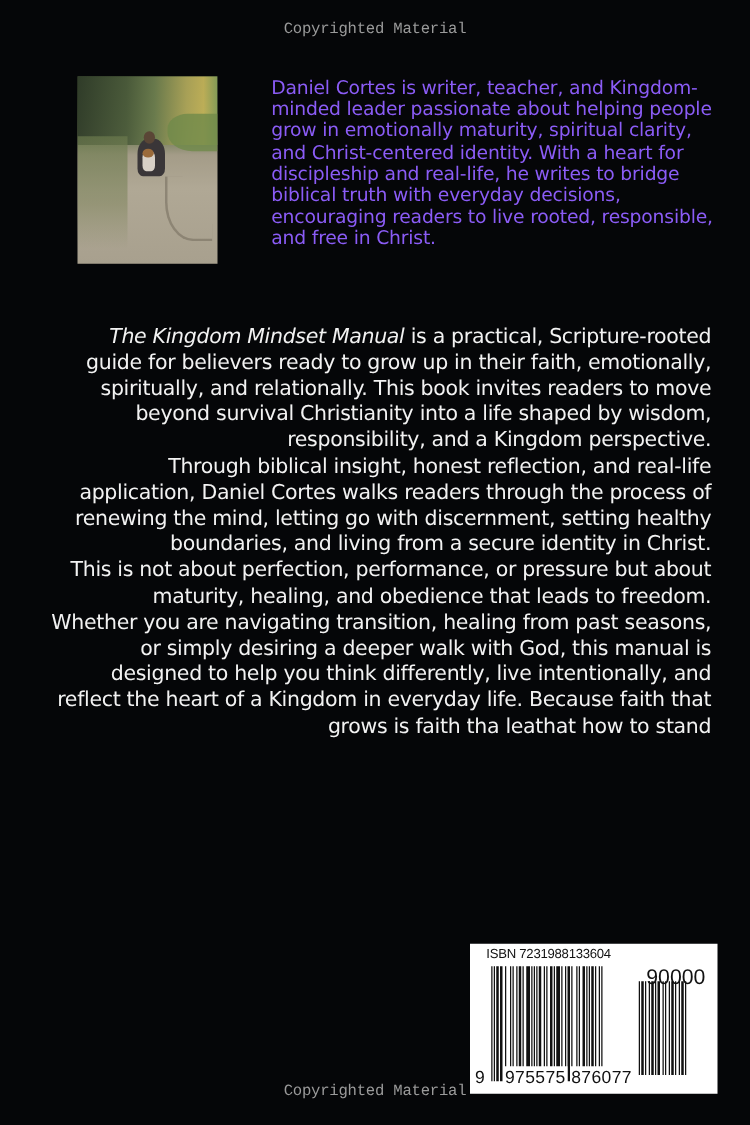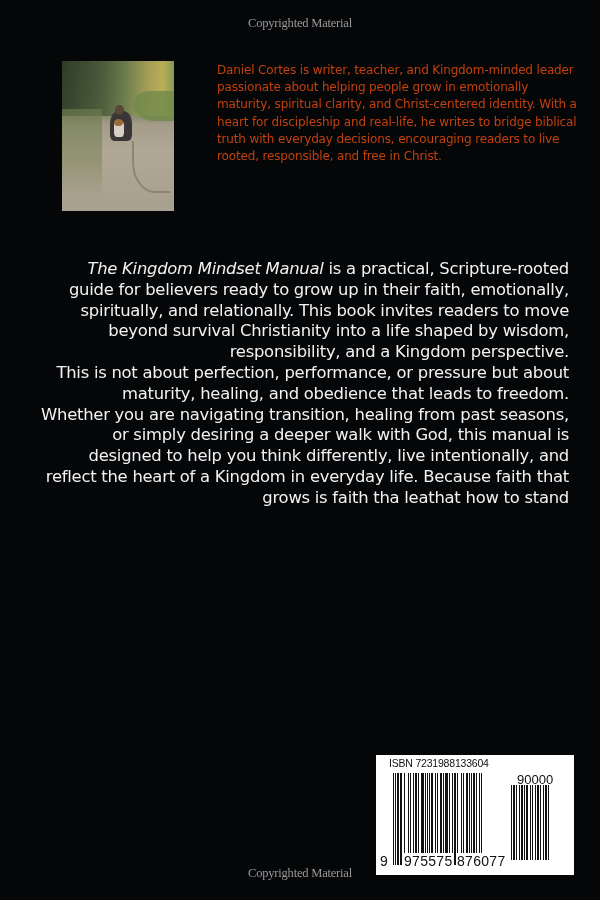--- a/index.html
+++ b/index.html
@@ -4,21 +4,21 @@
 <style>
   html, body { margin:0; padding:0; }
   body {
     width:600px; height:900px; overflow:hidden; position:relative;
     background:#050608;
     font-family:"DejaVu Sans", sans-serif;
     color:#f2f2f2;
   }
   .watermark {
     position:absolute; left:0; width:600px; text-align:center;
-    font-family:Liberation Serif, serif;
+    font-family:Liberation Mono, monospace;
     font-size:12.5px; color:#9a9a9a; letter-spacing:-0.2px;
   }
   .wm-top { top:16px; }
   .wm-bottom { top:866px; }
 
   .author-photo {
     position:absolute; left:62px; top:61px; width:112px; height:150px;
     overflow:hidden;
     background:linear-gradient(180deg,#3c4a2f 0%,#5a6a44 22%,#6f7a55 32%,#a49c88 42%,#b0a895 60%,#a8a08e 100%);
   }
@@ -53,21 +53,21 @@
     background:#9a6a3a; border-radius:50%;
   }
   .author-photo .crack {
     position:absolute; left:70px; top:80px; width:36px; height:50px;
     border-left:2px solid #807868; border-bottom:2px solid #807868;
     border-radius:0 0 0 60%; opacity:.7;
   }
 
   .bio {
     position:absolute; left:217px; top:62px; width:360px;
-    font-size:12px; line-height:17.2px; color:#c2410c;
+    font-size:15px; line-height:17.2px; color:#8b5cf6;
     letter-spacing:-0.15px;
   }
 
   .description {
     position:absolute; left:39px; top:259px; width:530px;
     font-size:16.4px; line-height:20.8px; color:#f2f2f2;
     letter-spacing:-0.25px;
   }
   .description p { margin:0;text-align:right; }
   .description .title-italic { font-style:italic; }
@@ -75,21 +75,21 @@
   .barcode-box {
     position:absolute; left:376px; top:755px; width:198px; height:120px;
     background:#ffffff; color:#111;
     font-family:"Liberation Sans", sans-serif;
   }
   .isbn-label {
     position:absolute; left:13px; top:2px; font-size:10.5px; color:#111;
     letter-spacing:-0.2px;
   }
   .price-label {
-    position:absolute; left:141px; top:17px; font-size:13px; color:#111;
+    position:absolute; left:141px; top:17px; font-size:17px; color:#111;
   }
   .bars-main {
     position:absolute; left:17px; top:18px; width:108px; height:92px;
     display:flex; align-items:flex-start;
   }
   .bars-addon {
     position:absolute; left:135px; top:30px; width:58px; height:75px;
     display:flex; align-items:flex-start;
   }
   .bar { height:100%; background:#111; }
@@ -119,20 +119,21 @@
   <div class="head"></div>
   <div class="dog"></div>
   <div class="dog-head"></div>
   <div class="crack"></div>
 </div>
 
 <div class="bio">Daniel Cortes is writer, teacher, and Kingdom-minded leader passionate about helping people grow in emotionally maturity, spiritual clarity, and Christ-centered identity. With a heart for discipleship and real-life, he writes to bridge biblical truth with everyday decisions, encouraging readers to live rooted, responsible, and free in Christ.</div>
 
 <div class="description">
   <p><span class="title-italic">The Kingdom Mindset Manual</span><span> is a practical, Scripture-rooted guide for believers ready to grow up in their faith, emotionally, spiritually, and relationally. This book invites readers to move beyond survival Christianity into a life shaped by wisdom, responsibility, and a Kingdom perspective.</span></p>
+  <p>Through biblical insight, honest reflection, and real-life application, Daniel Cortes walks readers through the process of renewing the mind, letting go with discernment, setting healthy boundaries, and living from a secure identity in Christ.</p>
   <p>This is not about perfection, performance, or pressure but about maturity, healing, and obedience that leads to freedom.</p>
   <p>Whether you are navigating transition, healing from past seasons, or simply desiring a deeper walk with God, this manual is designed to help you think differently, live intentionally, and reflect the heart of a Kingdom in everyday life. Because faith that grows is faith tha leathat how to stand</p>
 </div>
 
 <div class="barcode-box">
   <div class="isbn-label">ISBN 7231988133604</div>
   <div class="price-label">90000</div>
   <div class="bars-main">
       <div class="bar" style="width: 1px;"></div>
       <div class="gap" style="width: 1px;"></div>

